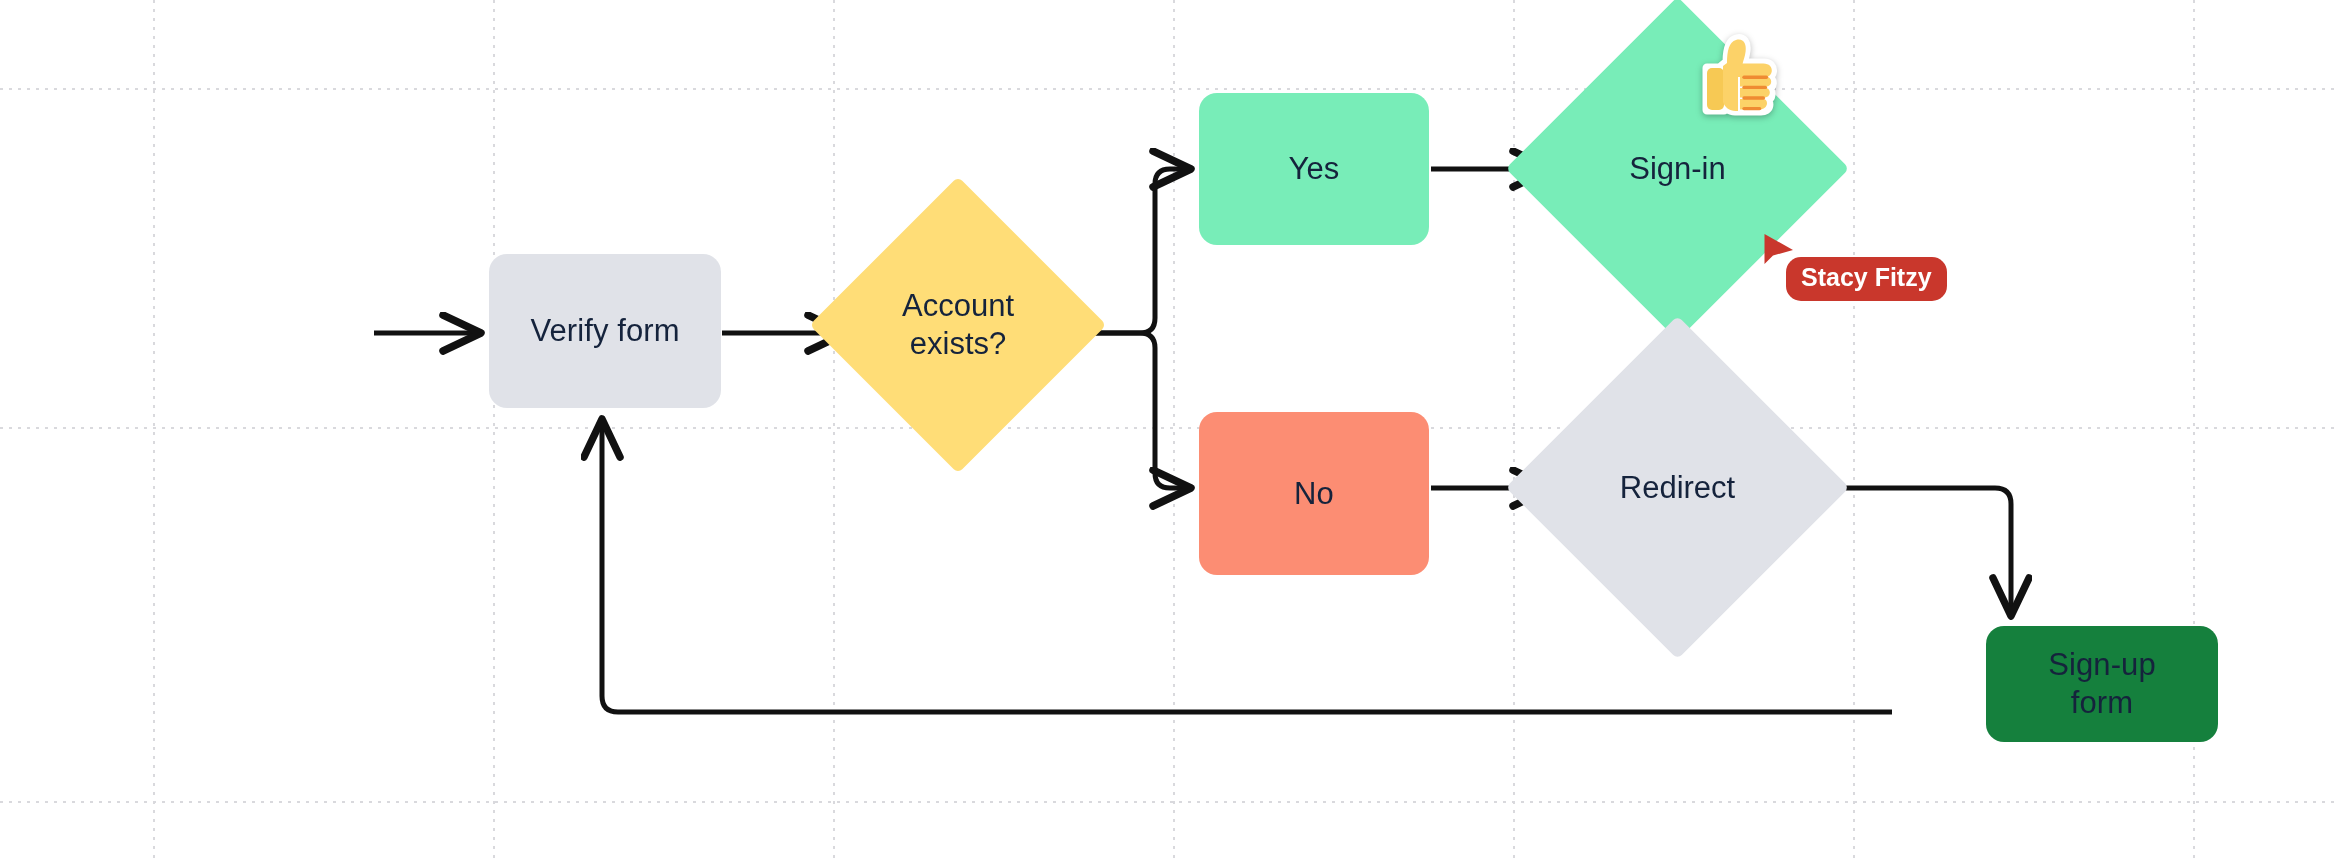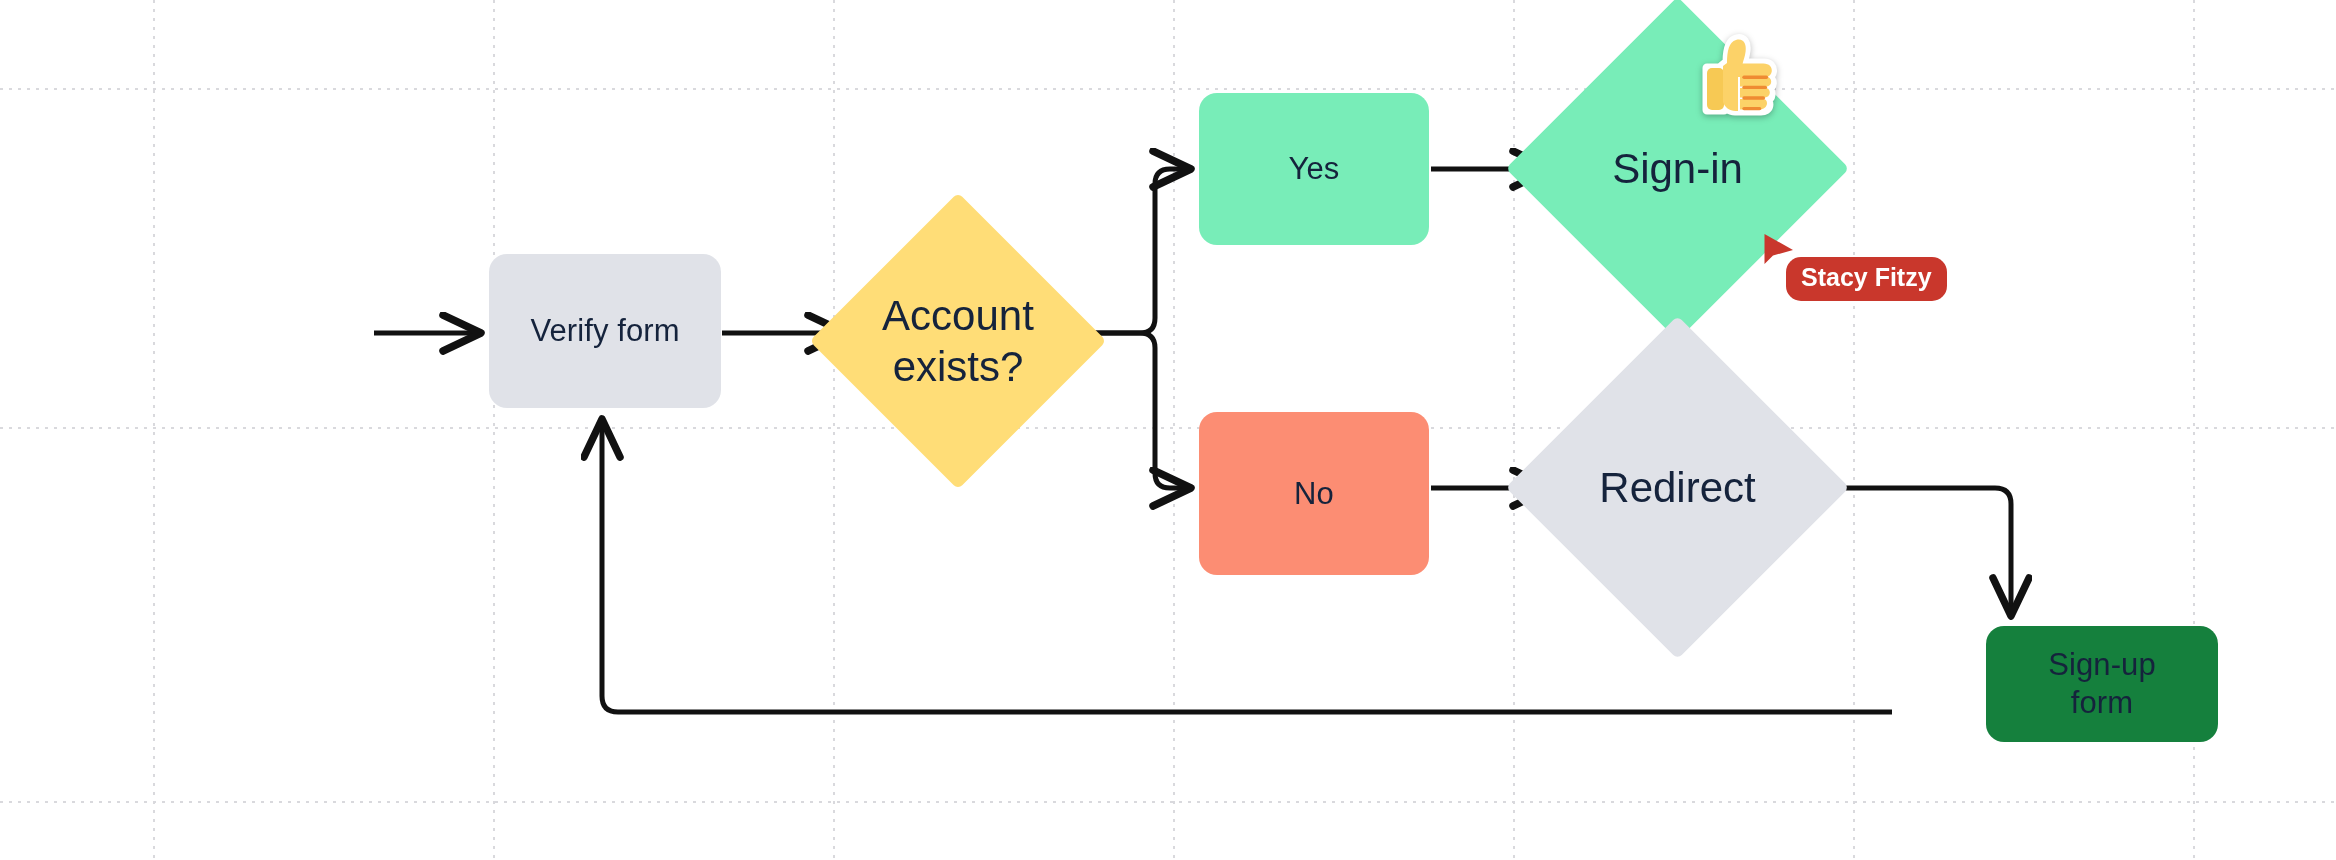--- a/index.html
+++ b/index.html
@@ -69,21 +69,21 @@
   .diamond-shape {
     position: absolute;
     inset: 0;
     transform: rotate(45deg);
     border-radius: 6px;
   }
   .diamond-label {
     position: relative;
     z-index: 2;
     color: #15233c;
-    font-size: 42px;
+    font-size: 31px;
     text-align: center;
     line-height: 1.22;
   }
   
   #thumbs-up-sticker {
     position: absolute;
     left: 1700px;
     top: 32px;
     width: 80px;
     height: 86px;
@@ -156,21 +156,21 @@
 
       <path d="M 1892 712 L 618 712 Q 602 712 602 696 L 602 420" marker-end="url(#arrowhead)"></path>
     </g>
   </svg>
 
 
   <div class="node node-rect" style="left:489px; top:254px; width:232px; height:154px; background:#e0e2e8;">
     <span>Verify form</span>
   </div>
 
-  <div class="node-diamond-wrap" style="left:853px; top:236px; width:210px; height:210px;">
+  <div class="node-diamond-wrap" style="left:853px; top:220px; width:210px; height:210px;">
     <div class="diamond-shape" style="background:#ffdd77;"></div>
     <div class="diamond-label">
       <div>Account</div>
       <div>exists?</div>
     </div>
   </div>
 
   <div class="node node-rect" style="left:1199px; top:93px; width:230px; height:152px; background:#78edb8;">
     <span>Yes</span>
   </div>

